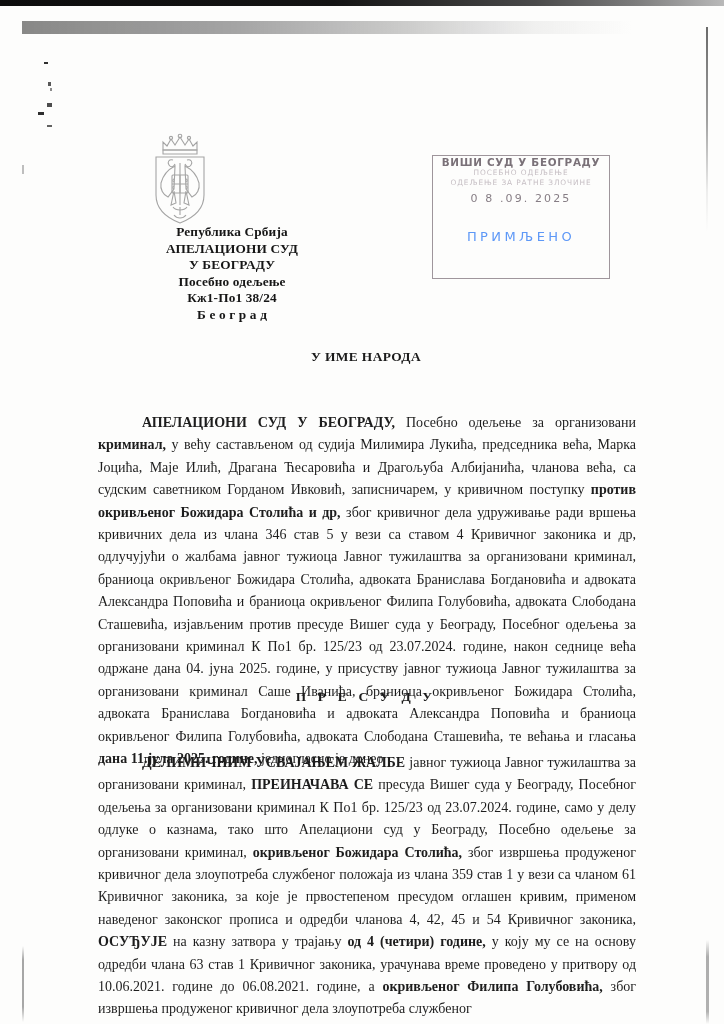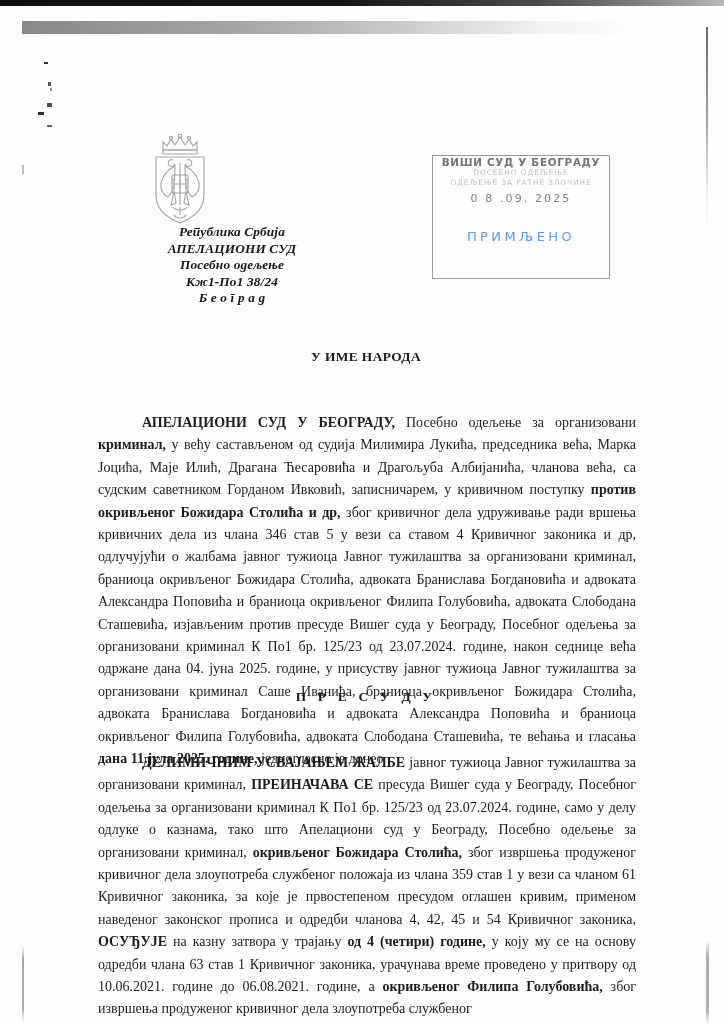--- a/index.html
+++ b/index.html
@@ -72,21 +72,20 @@
   .court-header {
     position: absolute;
     top: 224px; left: 96px;
     width: 272px;
     text-align: center;
     font-size: 13.3px;
     line-height: 16.6px;
     font-weight: bold;
     letter-spacing: .15px;
     color: #161616;
-    font-style: italic;
   }
   .court-header .ln { white-space: nowrap; }
 
   
   .stamp {
     position: absolute;
     top: 155px; left: 432px;
     width: 176px; height: 122px;
     border: 1.4px solid #8a7f86;
     color: #7a6f78;
@@ -192,20 +191,21 @@
         <path d="M30 74 C33 78 41 78 44 74"></path>
         <path d="M37 74 L37 82"></path>
         <path d="M31 82 C34 86 40 86 43 82"></path>
       </g>
     </svg>
   </div>
 
   <div class="court-header">
     <div class="ln">Република Србија</div>
     <div class="ln">АПЕЛАЦИОНИ СУД</div>
+    <div class="ln">У БЕОГРАДУ</div>
     <div class="ln">Посебно одељење</div>
     <div class="ln">Кж1-По1 38/24</div>
     <div class="ln">Б е о г р а д</div>
   </div>
 
   <div class="stamp">
     <div class="st-title">ВИШИ СУД У БЕОГРАДУ</div>
     <div class="st-sub">ПОСЕБНО ОДЕЉЕЊЕ</div>
     <div class="st-sub">ОДЕЉЕЊЕ ЗА РАТНЕ ЗЛОЧИНЕ</div>
     <div class="st-date">0 8 .09. 2025</div>

